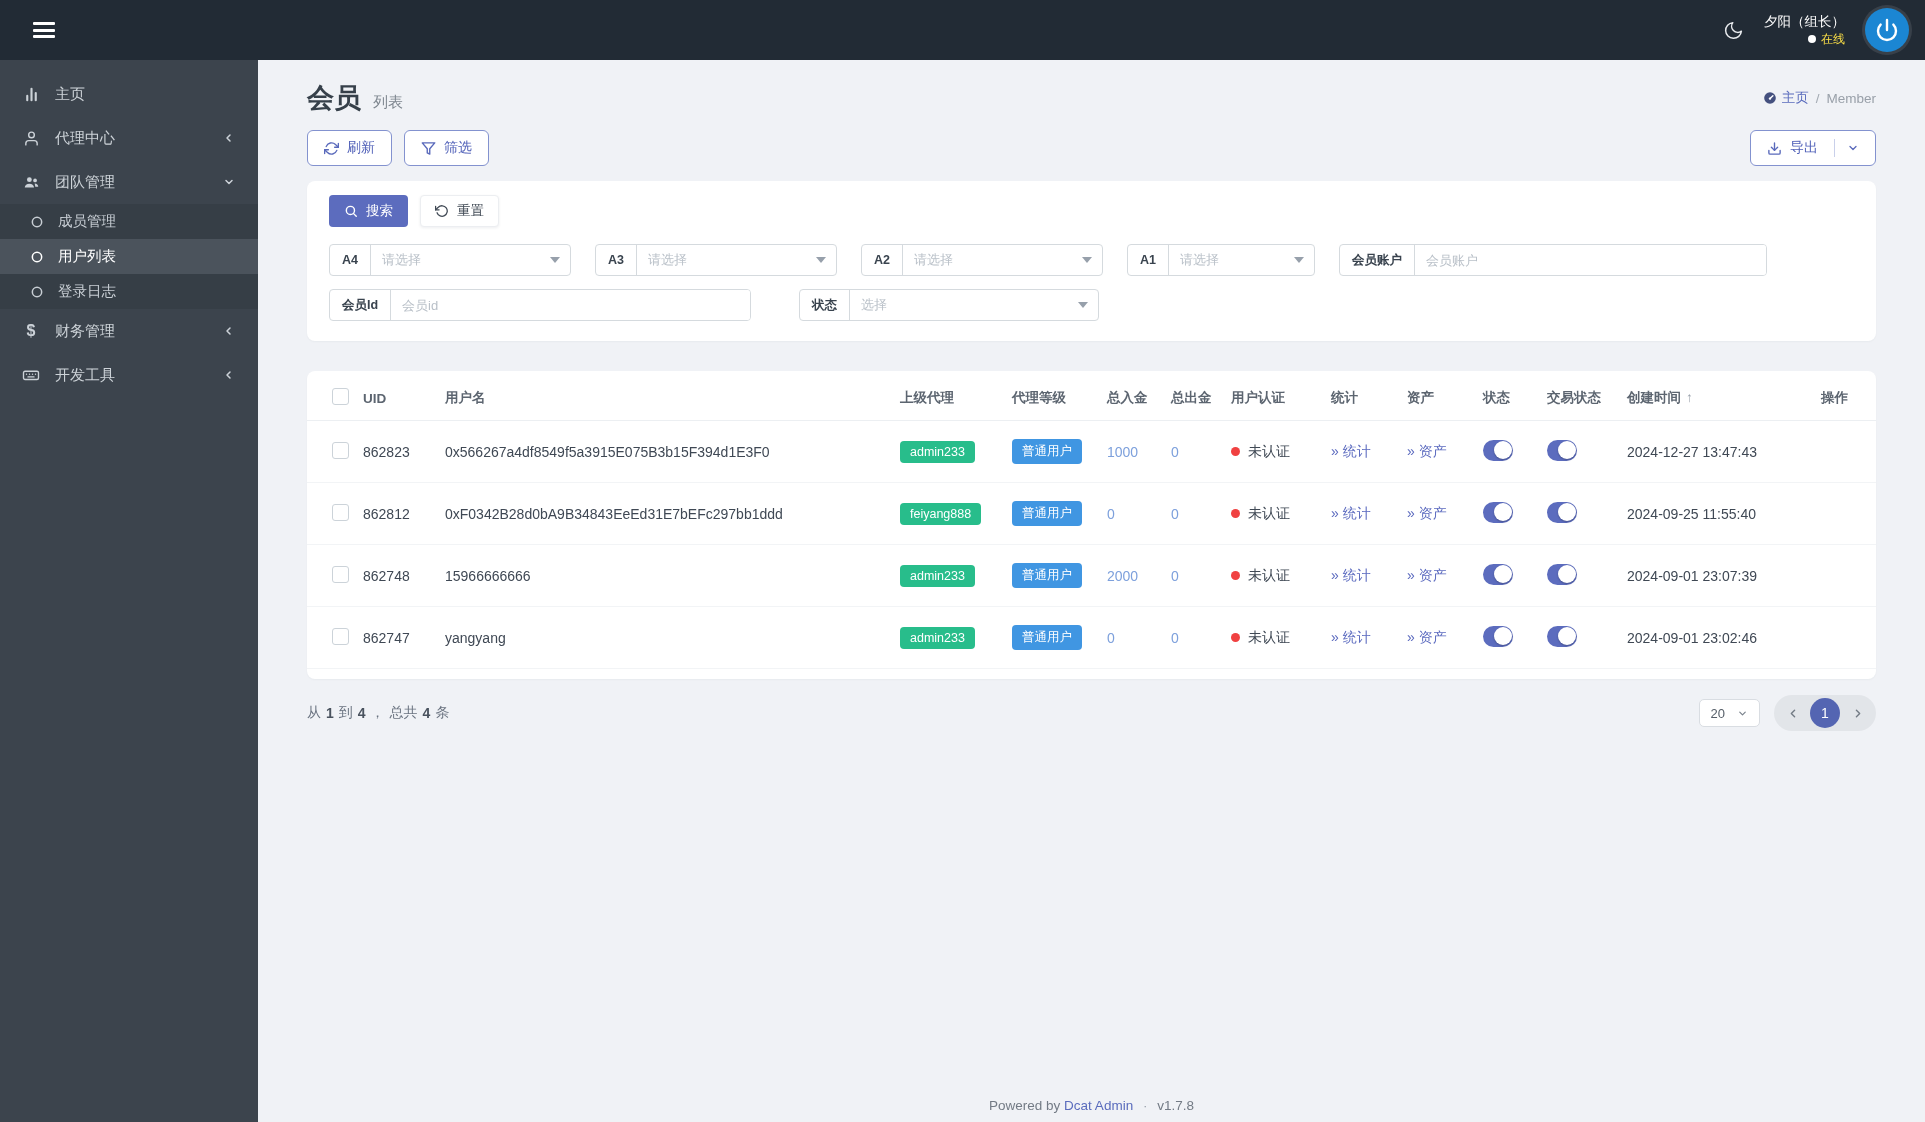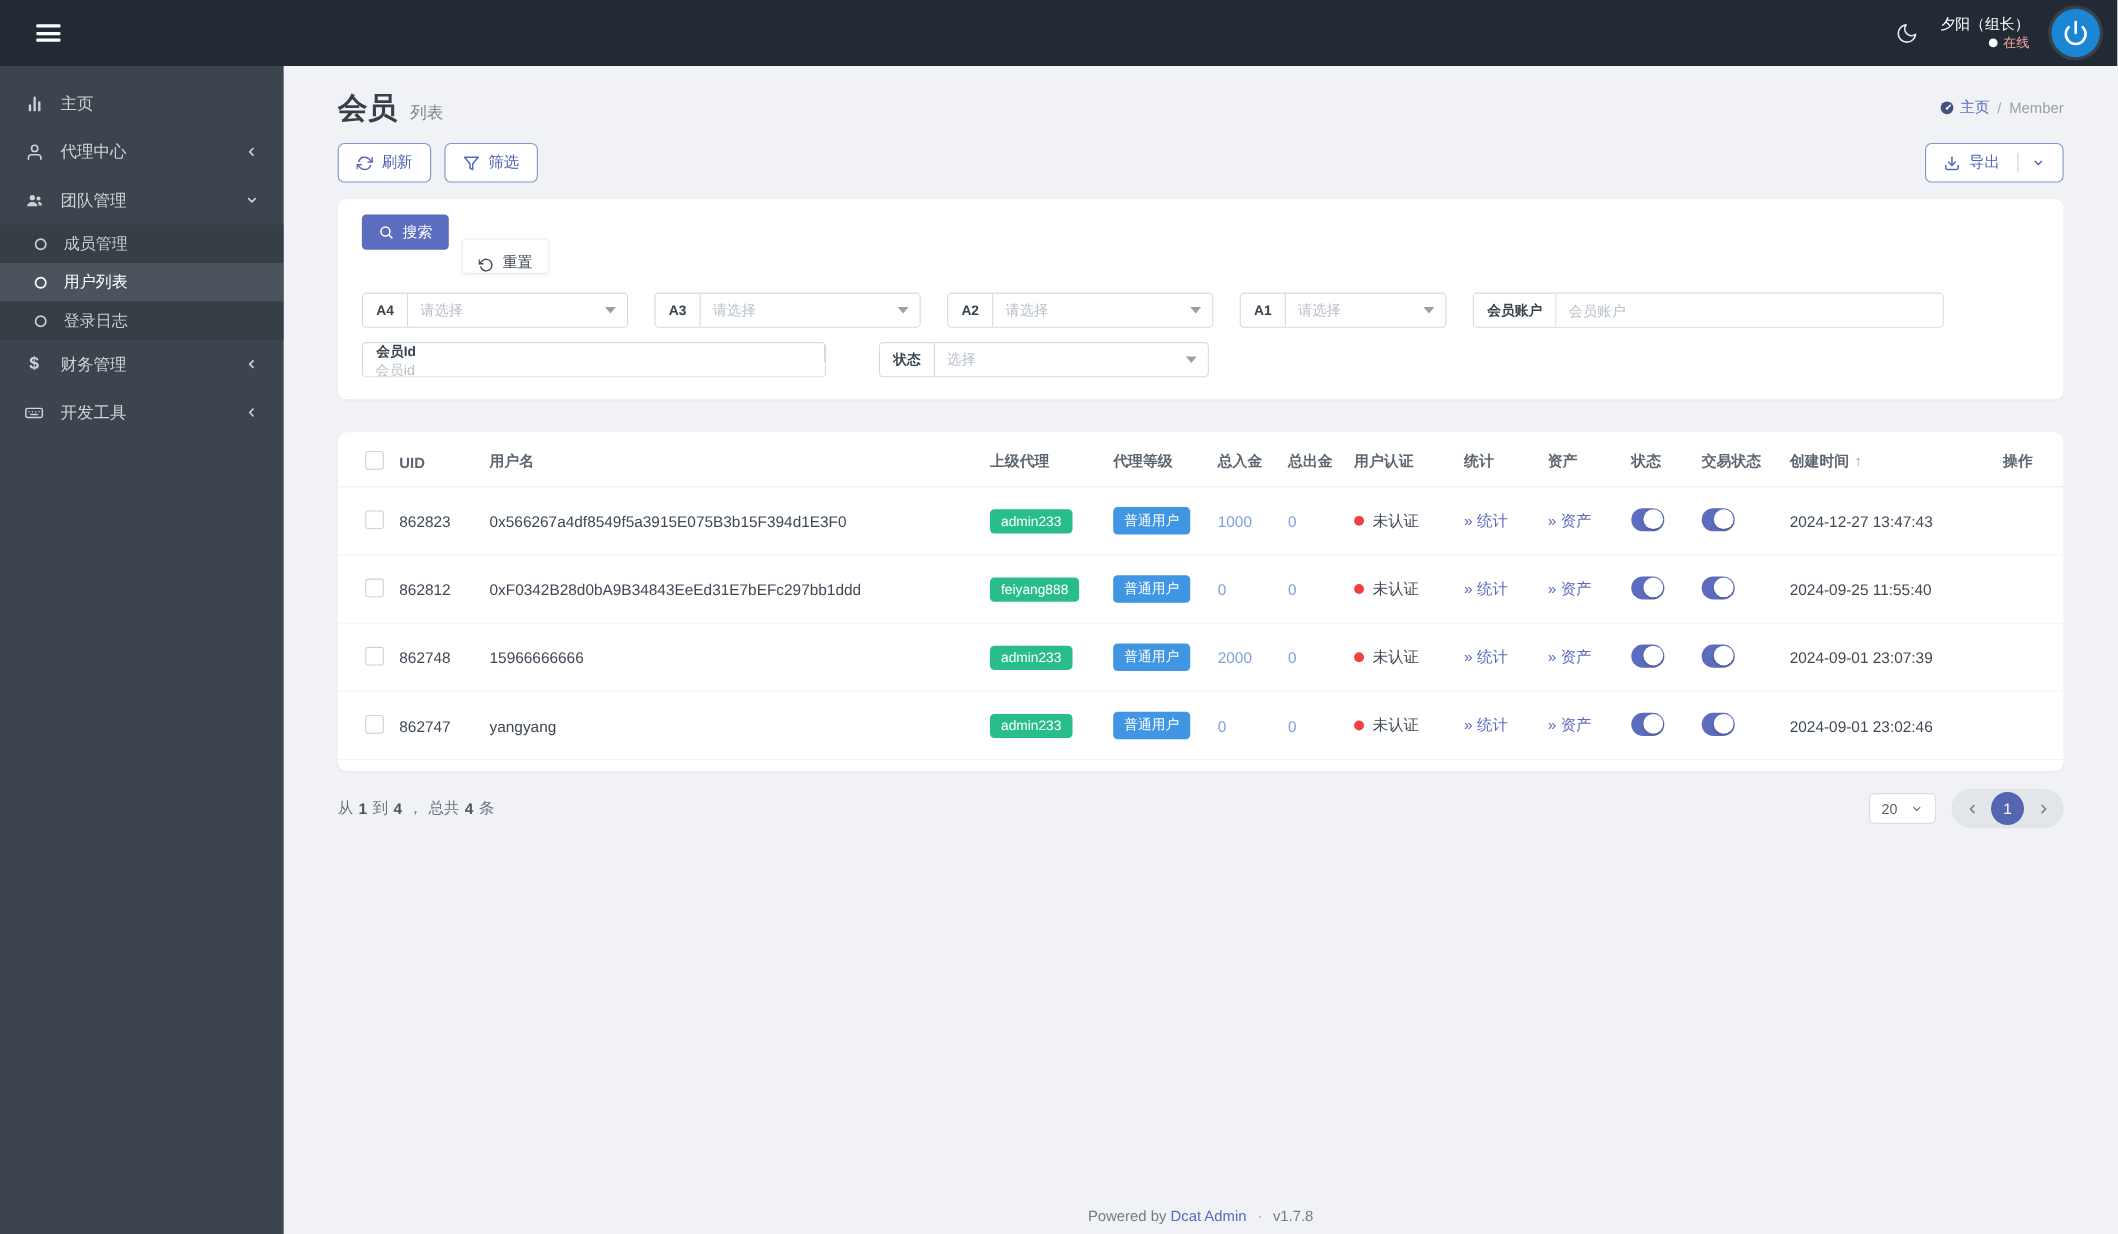--- a/index.html
+++ b/index.html
@@ -11,21 +11,21 @@
   .navbar { position:absolute; top:0; left:0; right:0; height:60px; background:#222b35; display:flex; align-items:center; z-index:20; }
   .brand { width:258px; height:60px; display:flex; align-items:center; justify-content:center; gap:13px; cursor:pointer; }
   .logo-circle { width:38px; height:38px; }
   .brand-text { color:#fff; font-size:23px; font-weight:500; letter-spacing:2px; }
   .hamburger { margin-left:33px; width:22px; height:16px; display:flex; flex-direction:column; justify-content:space-between; cursor:pointer; }
   .hamburger span { display:block; height:3px; background:#fff; border-radius:1px; }
   .nav-right { margin-left:auto; display:flex; align-items:center; gap:20px; padding-right:16px; }
   .moon-btn { color:#e9ebee; cursor:pointer; }
   .user-info { text-align:right; color:#fff; line-height:1.35; cursor:pointer; }
   .user-name { font-size:13.5px; }
-  .user-status { font-size:12px; color:#fca5a5; display:flex; align-items:center; justify-content:flex-end; gap:5px; }
+  .user-status { font-size:12px; color:#fde047; display:flex; align-items:center; justify-content:flex-end; gap:5px; }
   .online-dot { width:8px; height:8px; border-radius:50%; background:#fff; display:inline-block; }
   .avatar { width:44px; height:44px; border-radius:50%; background:#1b86d3; display:flex; align-items:center; justify-content:center; box-shadow:0 0 0 3px rgba(255,255,255,.10); cursor:pointer; }
 
   
   .sidebar { position:absolute; top:60px; left:0; bottom:0; width:258px; background:#3c444d; padding-top:12px; }
   .side-item { height:44px; display:flex; align-items:center; gap:15px; padding:0 20px 0 22px; color:#cdd3d8; font-size:15px; cursor:pointer; }
   .side-item .icon { color:#ccd2d8; width:18px; display:flex; justify-content:center; }
   .side-label { flex:1; }
   .chev { color:#b9c0c7; }
   .submenu { background:#363e46; }
@@ -48,33 +48,33 @@
 
   .toolbar { margin-top:14px; display:flex; align-items:center; justify-content:space-between; }
   .toolbar-left { display:flex; gap:12px; }
   .btn-outline { height:36px; padding:0 16px; background:#fff; border:1px solid #8392cf; border-radius:6px; color:#5060b8; font-size:14px; display:inline-flex; align-items:center; gap:8px; cursor:pointer; }
   .btn-outline .icon { color:#5969bb; }
   .btn-divider { width:1px; height:18px; background:#c9d0ea; margin:0 4px 0 8px; }
 
   .filter-card { margin-top:15px; background:#fff; border-radius:8px; padding:14px 22px 20px; box-shadow:0 1px 2px rgba(30,40,60,.04); }
   .filter-actions { display:flex; gap:12px; }
   .btn-search { height:32px; padding:0 15px; background:#5c6cbe; border:none; border-radius:4px; color:#fff; font-size:13.5px; display:inline-flex; align-items:center; gap:8px; cursor:pointer; }
-  .btn-reset { height:32px; padding:0 14px; background:#fff; border:1px solid #eceef1; border-radius:4px; color:#414a55; font-size:13.5px; display:inline-flex; align-items:flex-end; gap:8px; cursor:pointer; box-shadow:0 1px 3px rgba(30,40,60,.08);margin-top:22px; }
+  .btn-reset { height:32px; padding:0 14px; background:#fff; border:1px solid #eceef1; border-radius:4px; color:#414a55; font-size:13.5px; display:inline-flex; align-items:center; gap:8px; cursor:pointer; box-shadow:0 1px 3px rgba(30,40,60,.08); }
   .filter-row { display:flex; gap:24px; margin-top:17px; }
   .filter-row.second { gap:48px; margin-top:13px; }
   .field { height:32px; display:flex; align-items:stretch; border:1px solid #d5dade; border-radius:4px; background:#fff; overflow:hidden; }
   .field-label { display:flex; align-items:center; padding:0 12px; font-size:12.5px; font-weight:700; color:#39434e; border-right:1px solid #d5dade; white-space:nowrap;text-align:center; }
   .field-body { flex:1; display:flex; align-items:center; padding:0 11px; font-size:13px; cursor:pointer; }
   .ph { color:#b9c0c8; }
   .field input { flex:1; border:none; outline:none; font-size:13px; color:#39434e; padding:0 11px; font-family:inherit; min-width:0; }
   .field input::placeholder { color:#b9c0c8; }
   .caret-box { width:30px; display:flex; align-items:center; justify-content:center; }
   .caret-down { width:0; height:0; border-left:5px solid transparent; border-right:5px solid transparent; border-top:6px solid #97a0ab; }
   .w-a4,.w-a3,.w-a2 { width:242px; } .w-a1 { width:188px; }
-  .w-account { width:428px; } .w-id { width:422px;flex-direction:column; } .w-status { width:300px; }
+  .w-account { width:428px; } .w-id { width:422px; } .w-status { width:300px; }
 
   
   .table-card { margin-top:30px; background:#fff; border-radius:8px; padding:4px 0 10px; box-shadow:0 1px 2px rgba(30,40,60,.04); }
   table { width:100%; border-collapse:collapse; table-layout:fixed; }
   th { text-align:left; font-size:13.5px; font-weight:600; color:#5c6570; padding:13px 8px 12px; border-bottom:1px solid #eceff2; }
   td { padding:0 8px; height:62px; border-bottom:1px solid #f2f4f6; font-size:14px; color:#3f4854; vertical-align:middle; }
   .th-check,.td-check { padding-left:25px; }
   .checkbox { width:17px; height:17px; border:1.5px solid #ccd3d9; border-radius:3px; background:#fff; display:inline-block; cursor:pointer; }
   .badge { display:inline-block; padding:4px 10px; border-radius:4px; color:#fff; font-size:12.5px; white-space:nowrap; }
   .badge-green { background:#28bd8b; }

